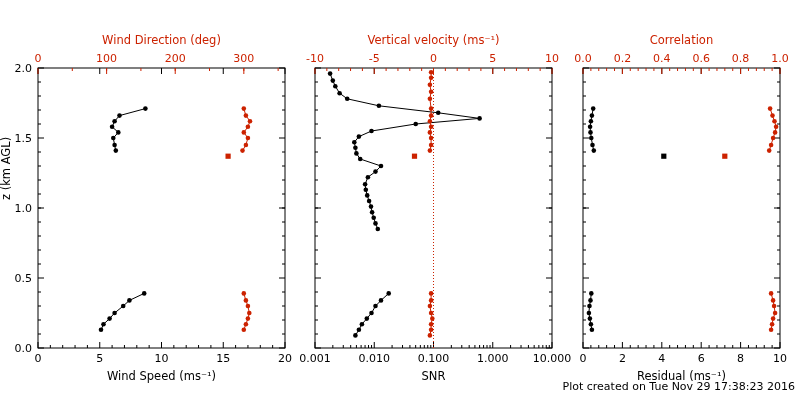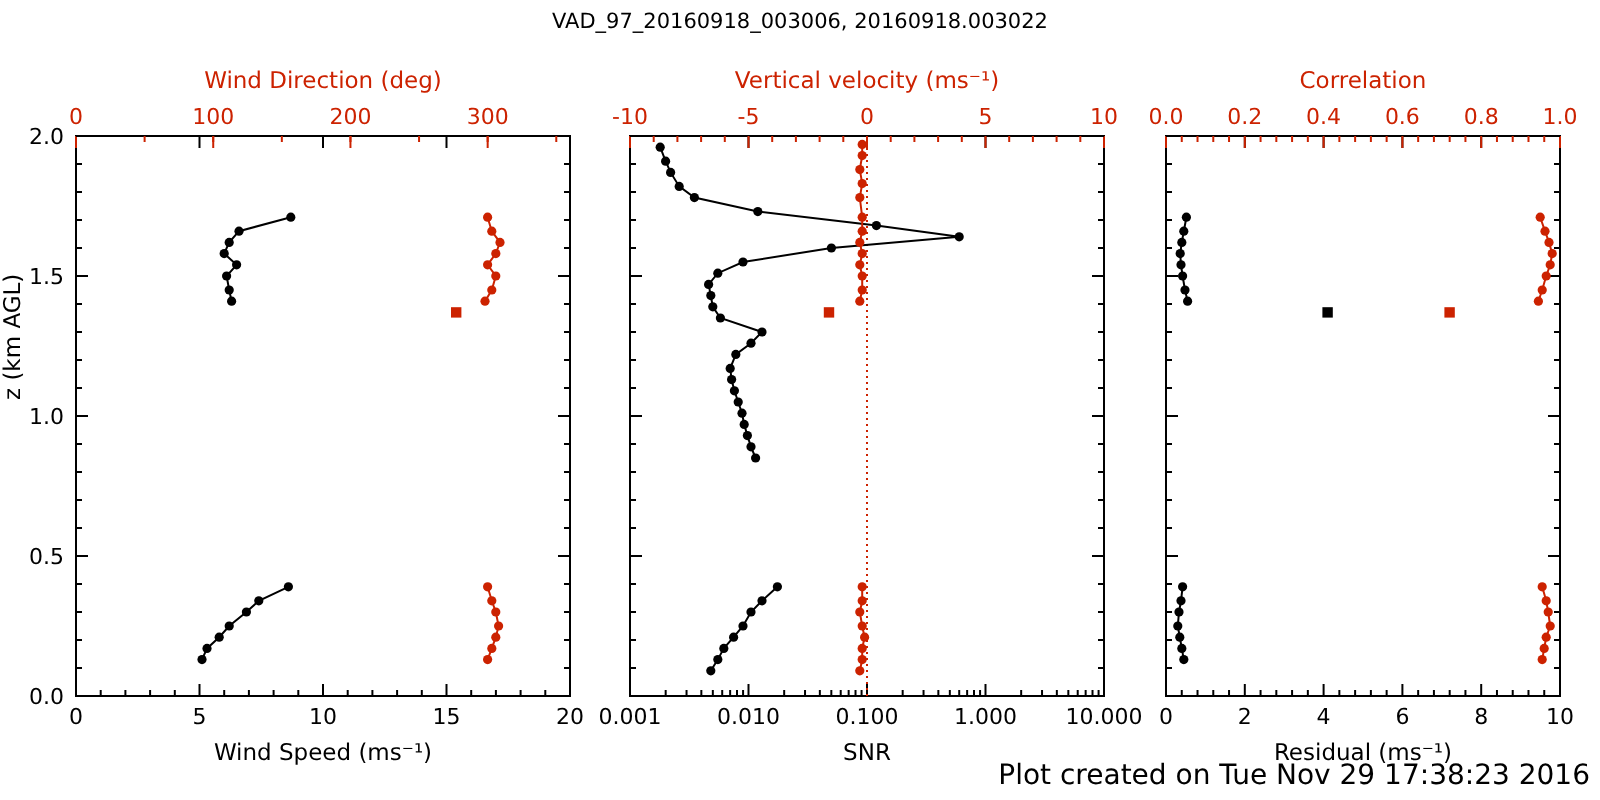--- a/index.html
+++ b/index.html
@@ -4,28 +4,27 @@
 <style>
   html,body{margin:0;padding:0;}
   body{width:800px;height:400px;background:#ffffff;font-family:"DejaVu Sans",sans-serif;overflow:hidden;}
   #root{position:relative;width:800px;height:400px;}
   .t{position:absolute;white-space:nowrap;}
   .title{font-size:10.5px;color:#000;}
   .sub{font-size:11px;color:#000;}
   .blk{color:#000;}
   .axlab{font-size:11.5px;}
   svg{position:absolute;left:0;top:0;overflow:visible;}
-  .credit{font-size:14px;color:#000;}
+  .credit{font-size:11px;color:#000;}
 </style>
 </head>
 <body>
 
 <div id="root">
 
-  <div class="t title" style="left:400px;top:5px;transform:translateX(-50%);">VAD_97_20160918_003006, 20160918.003022</div>
 
   <div class="t credit" style="left:795px;top:380px;transform:translateX(-100%);">Plot created on Tue Nov 29 17:38:23 2016</div>
 
   <div class="t axlab blk" style="left:6px;top:200px;transform:translate(0,-50%) rotate(-90deg);transform-origin:left center;">z (km AGL)</div>
 
   <svg id="plot" width="800" height="400">
       <rect x="38" y="68" width="247" height="280" fill="#ffffff" stroke="#000000" stroke-width="1"></rect>
       <line x1="38" y1="348" x2="38" y2="342" stroke="#000000" stroke-width="1"></line>
       <line x1="38" y1="68" x2="38" y2="74" stroke="#000000" stroke-width="1"></line>
       <text x="38" y="362" font-family="DejaVu Sans, sans-serif" font-size="11" fill="#000000" text-anchor="middle">0</text>

